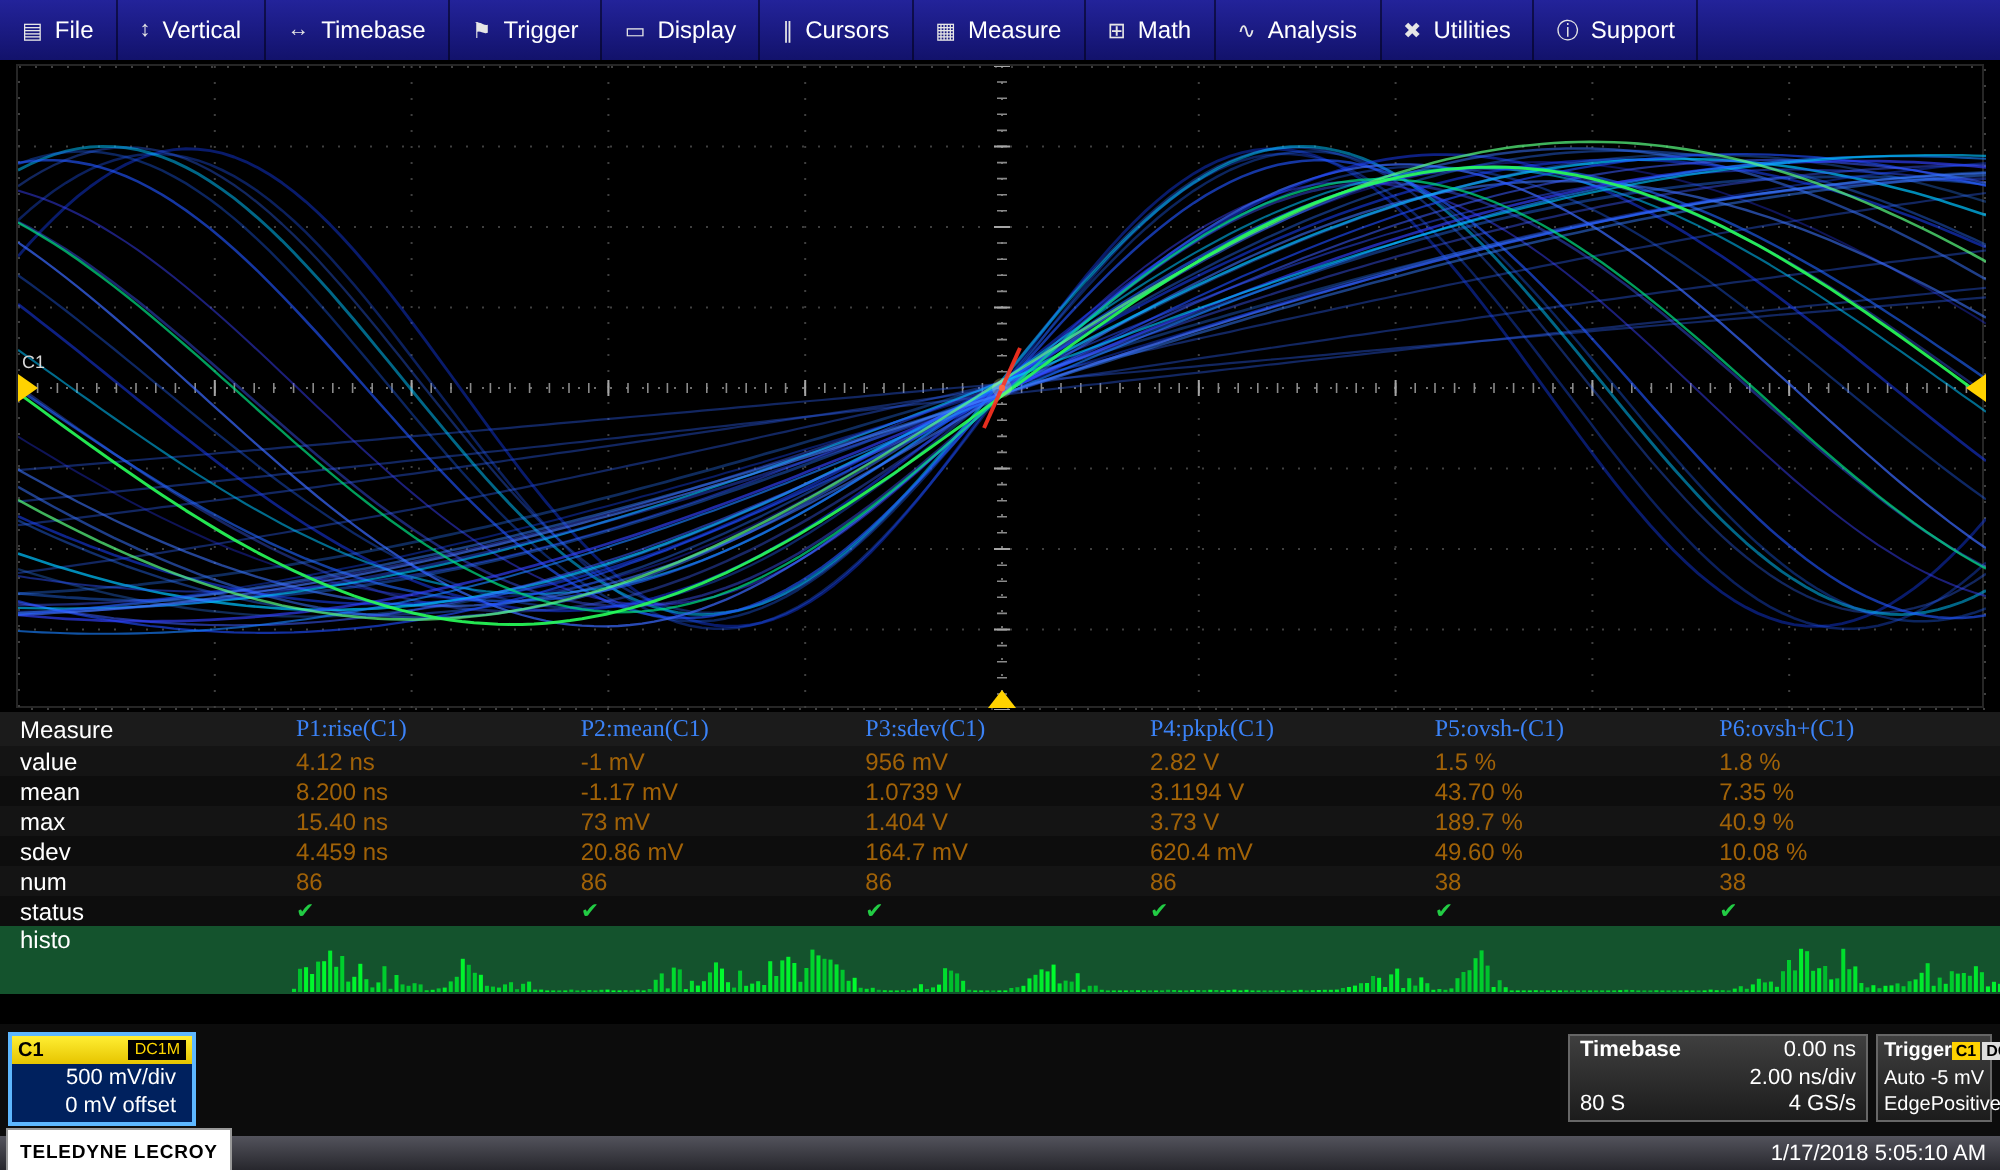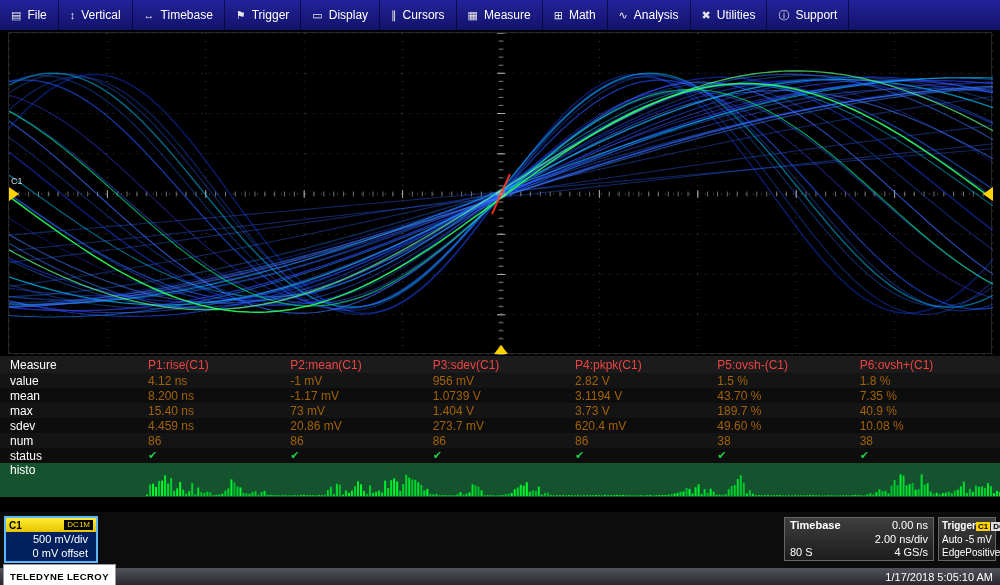--- a/index.html
+++ b/index.html
@@ -18,21 +18,21 @@
     border:1px solid #262626; }
   .display svg { position:absolute; left:0; top:0; }
   .ch-label { fill:#d8d8d8; font-size:9px; font-family:"Liberation Sans",sans-serif; }
 
   
   .mtable { position:absolute; left:0; top:356px; width:1000px; background:#0d0d0d; }
   .mrow { display:grid; grid-template-columns:146px repeat(6,1fr); height:15px; align-items:center; }
   .mrow.hd { height:17px; background:#1b1b1b; }
   .mrow:nth-child(even){ background:#141414; }
   .mc { font-size:12px; color:#a16207; padding-left:2px; overflow:hidden; white-space:nowrap; }
-  .mc.h { color:#ef4444; }
+  .mc.h { color:#3b82f6;font-family:Liberation Serif, serif; }
   .mc.lab { color:#ffffff; padding-left:10px; }
   .mc.chk { color:#22cc44; font-size:11px; }
   .mrow.histo { height:34px; align-items:start; background:#14532d; }
   .histo-cell { grid-column:2 / 8; height:32px; margin-top:1px; }
   #histo-svg { width:100%; height:32px; display:block; }
 
   
   .bottom-strip { position:absolute; left:0; top:512px; width:1000px; height:56px; background:#0c0c0c; }
 
   .chbox { position:absolute; left:4px; top:4px; width:94px; height:47px;
@@ -220,21 +220,21 @@
       <div class="mc">73 mV</div>
       <div class="mc">1.404 V</div>
       <div class="mc">3.73 V</div>
       <div class="mc">189.7 %</div>
       <div class="mc">40.9 %</div>
     </div>
     <div class="mrow">
       <div class="mc lab">sdev</div>
       <div class="mc">4.459 ns</div>
       <div class="mc">20.86 mV</div>
-      <div class="mc">273.7 mV</div>
+      <div class="mc">164.7 mV</div>
       <div class="mc">620.4 mV</div>
       <div class="mc">49.60 %</div>
       <div class="mc">10.08 %</div>
     </div>
     <div class="mrow">
       <div class="mc lab">num</div>
       <div class="mc">86</div>
       <div class="mc">86</div>
       <div class="mc">86</div>
       <div class="mc">86</div>

